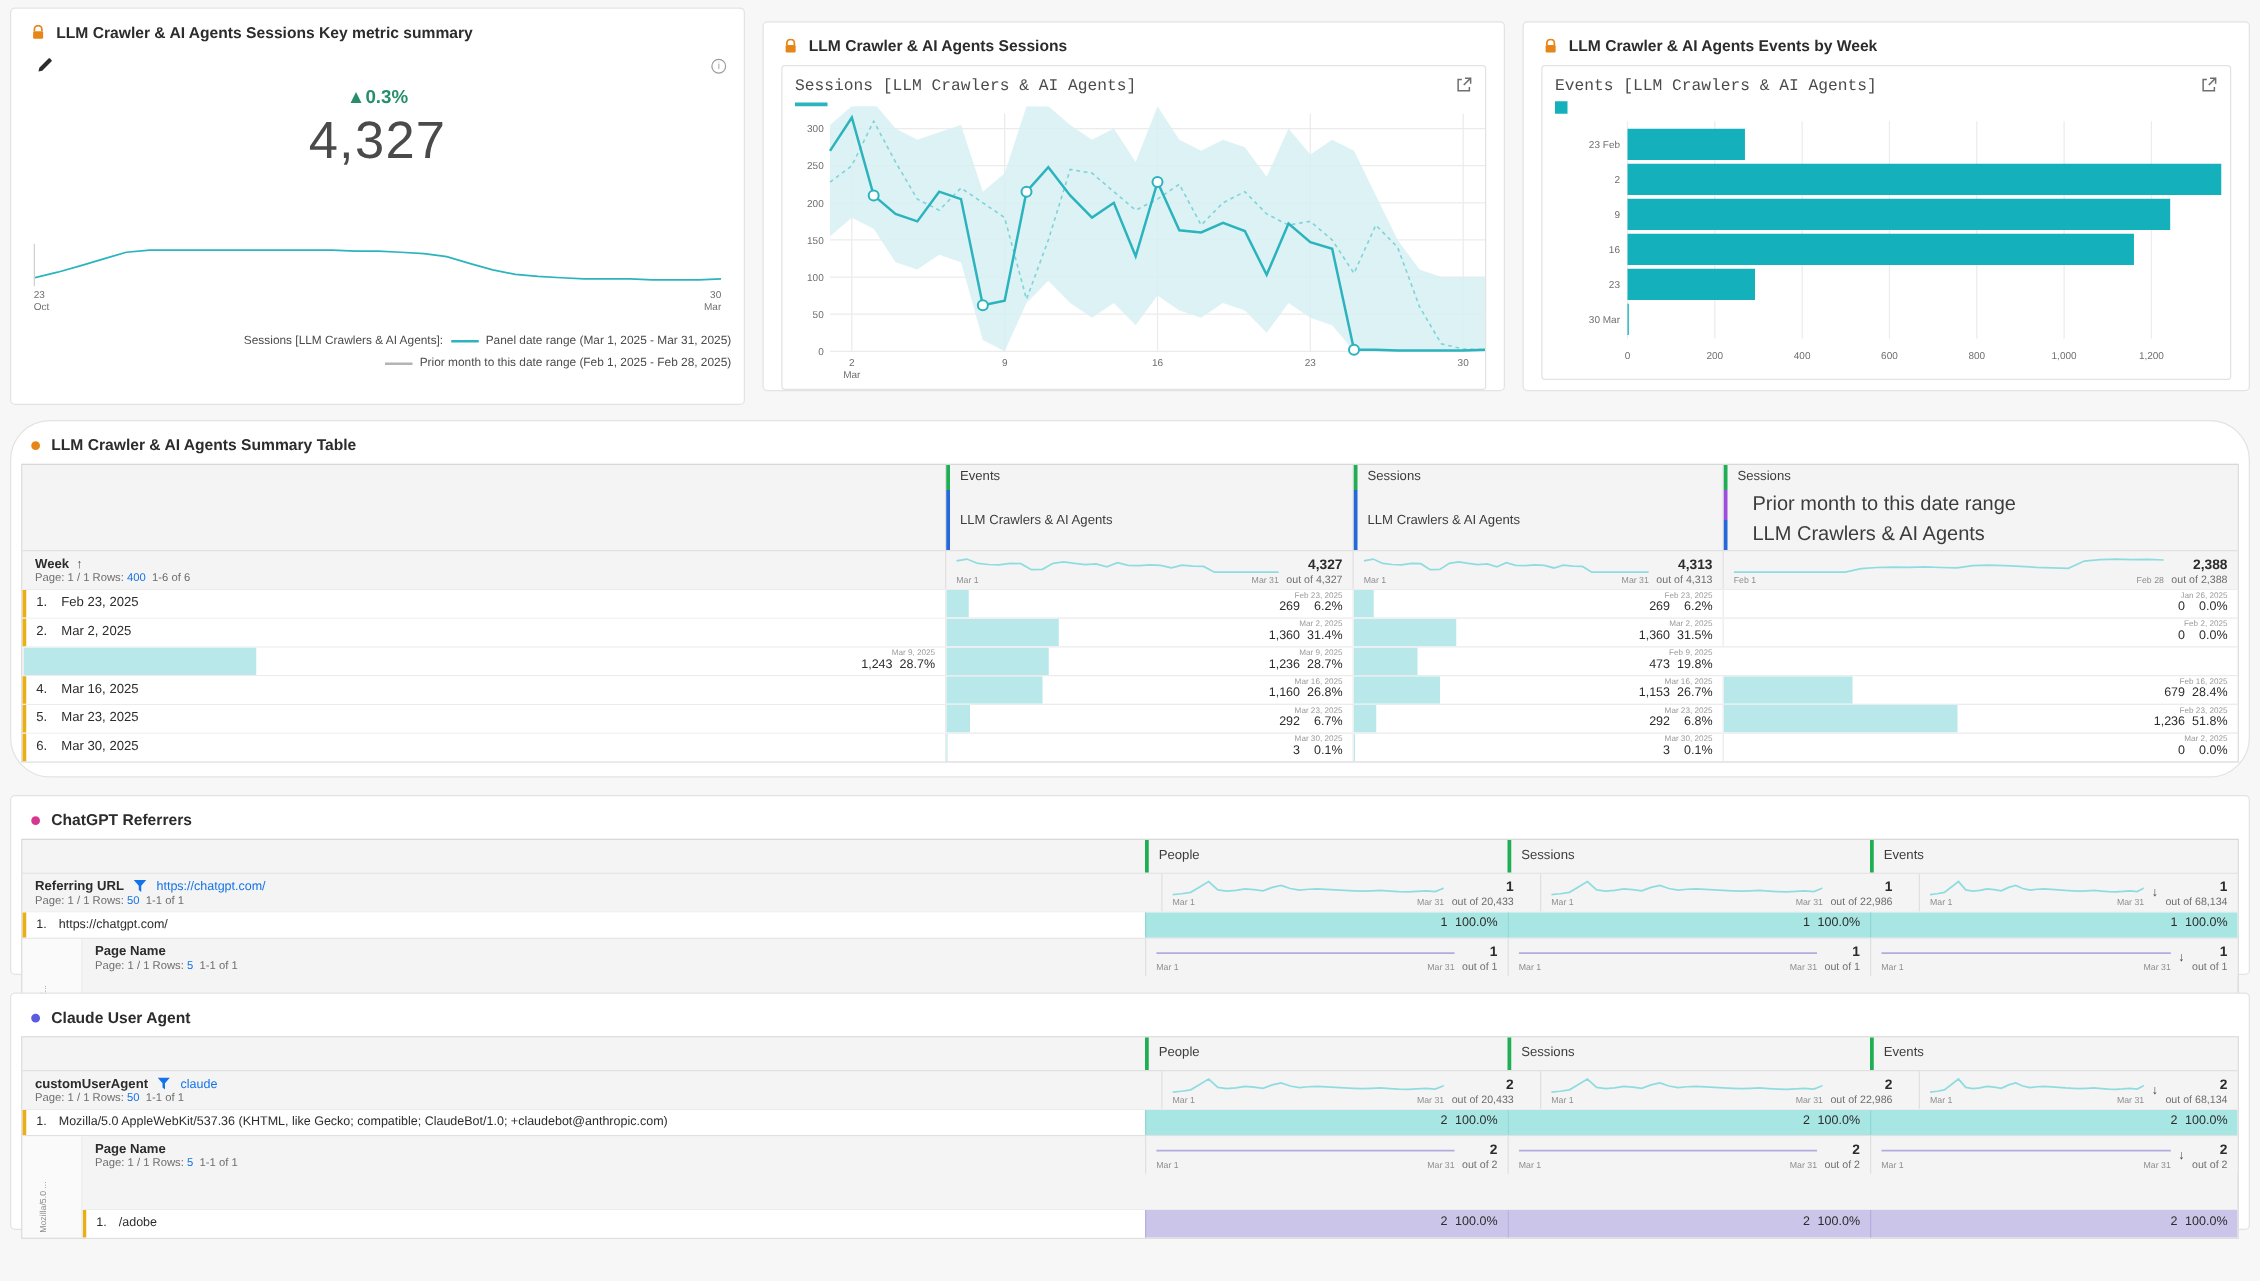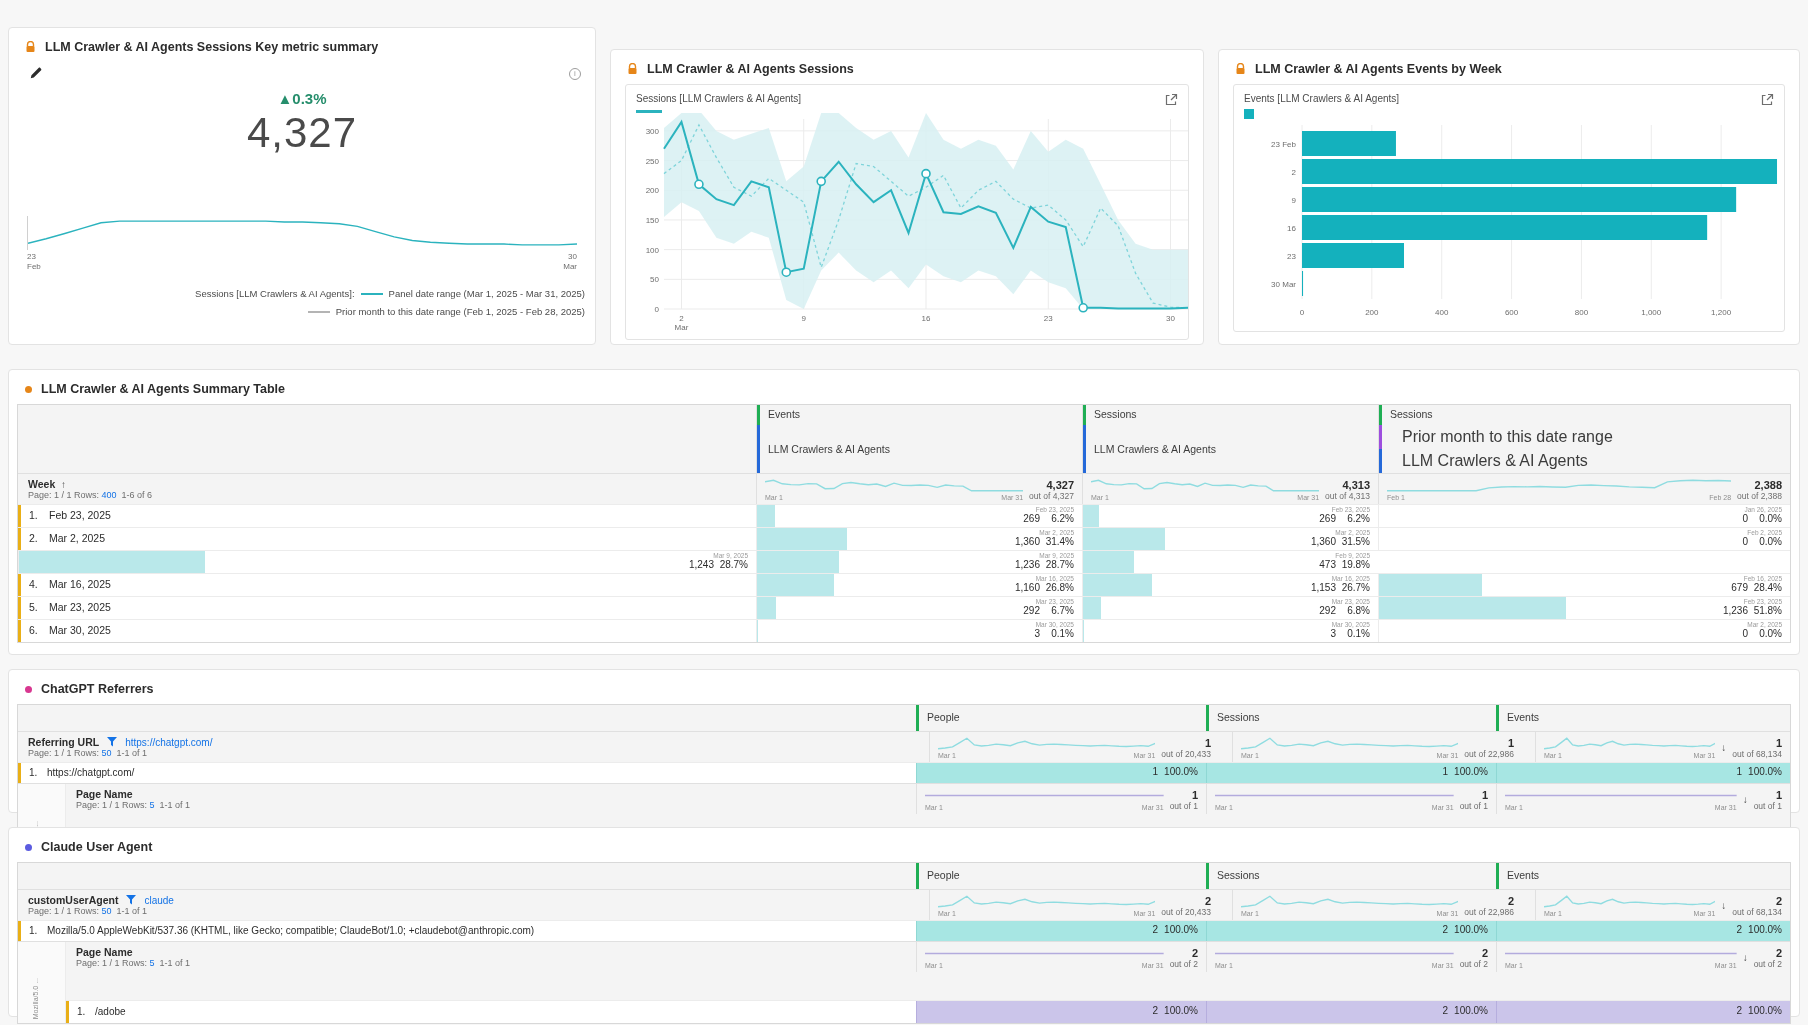--- a/index.html
+++ b/index.html
@@ -1,20 +1,20 @@
 <!DOCTYPE html>
 <html><head>
 <meta charset="utf-8">
 <style>
   * { box-sizing: border-box; margin: 0; padding: 0; }
   html,body { background:#f7f7f7; }
   body { font-family:"Liberation Sans","DejaVu Sans",sans-serif; color:#2c2c2c; }
   .page { width:1808px; height:1025px; padding:6px 8px; background:#f7f7f7; overflow:hidden; }
   .card { background:#fff; border:1px solid #e3e3e3; border-radius:4px; position:relative; }
-  .top-row { display:flex; gap:14px; align-items:flex-end;margin-top:21px; }
+  .top-row { display:flex; gap:14px; align-items:center; }
   .ptitle { display:flex; align-items:center; gap:9px; padding:12px 14px 8px 16px; }
   .ptitle .t { font-size:12.5px; font-weight:bold; color:#2c2c2c; }
   .dot { width:7px; height:7px; border-radius:50%; display:inline-block; }
 
   
   #panel-key { width:588px; height:318px; }
   .pencil { position:absolute; left:20px; top:38px; }
   .info-circ { position:absolute; right:14px; top:40px; width:12px; height:12px; border:1px solid #9d9d9d; border-radius:50%; color:#9d9d9d; font-size:8px; line-height:10px; text-align:center; }
   .delta { text-align:center; margin-top:28px; font-size:15px; font-weight:bold; color:#268e6c; }
   .bigval { text-align:center; font-size:42px; font-weight:normal; color:#4a4a4a; letter-spacing:1px; margin-top:2px; }
@@ -24,21 +24,21 @@
   .ax-end { position:absolute; right:18px; top:224px; font-size:8px; color:#6e6e6e; line-height:10px; text-align:right; }
   .keylegend { position:absolute; right:10px; top:260px; font-size:9.5px; color:#4b4b4b; text-align:right; }
   .keylegend .row { display:flex; align-items:center; justify-content:flex-end; gap:6px; margin-bottom:7px; }
   .lswatch { display:inline-block; width:22px; height:0; border-top:2px solid #2bb3be; }
   .lswatch.gray { border-top:2px solid #b4b4b4; }
 
   
   #panel-line { width:594px; height:296px; }
   #panel-bar { width:582px; height:296px; }
   .chartbox { margin:0 14px 12px 14px; border:1px solid #e3e3e3; border-radius:3px; padding:8px 10px 4px 10px; position:relative; }
-  .chartbox .clabel { font-size:10px; color:#4b4b4b; }
+  .chartbox .clabel { font-size:13px; color:#4b4b4b;font-family:Liberation Mono, monospace; }
   .tealline { width:26px; height:0; border-top:3px solid #2bb3be; margin-top:6px; }
   .tealsq { width:10px; height:10px; background:#14b1bd; margin-top:5px; }
   .exporticon { position:absolute; right:10px; top:8px; cursor:pointer; }
   .bigchart { display:block; }
 
   
   .twrap { margin:0 8px 10px 8px; border:1px solid #d8d8d8; background:#f4f4f4; }
   .greenbar { border-left:3px solid #1fae54; }
   .bluebar { border-left:3px solid #2569d9; }
   .purplebar { border-left:3px solid #9d4ede; }
@@ -50,21 +50,21 @@
   .totcell { display:flex; align-items:center; gap:6px; padding:3px 8px 2px 8px; border-left:1px solid #e0e0e0; }
   .sparkblock { flex:1; min-width:0; }
   .sparkblock svg { width:100%; height:15px; display:block; }
   .sparklabels { display:flex; justify-content:space-between; font-size:7px; color:#8e8e8e; margin-top:1px; }
   .totnums { text-align:right; white-space:nowrap; }
   .totnums .v { font-size:11px; font-weight:bold; color:#2c2c2c; line-height:12px; }
   .totnums .o { font-size:8.5px; color:#6e6e6e; line-height:10px; }
   .downarr { font-size:10px; color:#4b4b4b; }
 
   
-  #panel-summary { width:1792px; height:286px; margin-top:24px; }
+  #panel-summary { width:1792px; height:286px; margin-top:12px;border-radius:32px; }
   .sgrid { display:grid; grid-template-columns:738px 326px 296px 1fr; }
   .shead .mcell { background:#f4f4f4; font-size:10.5px; color:#3c3c3c; padding:3px 8px; height:20px; }
   .shead .scell { background:#f4f4f4; font-size:10.5px; color:#3c3c3c; padding:0 8px; height:48px; display:flex; align-items:center; }
   .shead .pcell { background:#f4f4f4; font-size:16px; color:#3c3c3c; padding:0 20px; height:24px; display:flex; align-items:center; }
   .sgroup { border-left:1px solid #e0e0e0; }
   .stots { border-top:1px solid #e0e0e0; background:#f4f4f4; }
   .stots .dimtot { padding:4px 10px; }
   .stots .dimtot .l1 { font-size:10.5px; font-weight:bold; }
   .srow { background:#fff; border-top:1px solid #ececec; height:23px; }
   .srow .dcell { font-size:10.5px; color:#2c2c2c; padding-left:8px; line-height:21px; background:#fff; }
@@ -129,21 +129,21 @@
       <div class="bigval">4,327</div>
       <div class="keyspark">
         <span style="display:block;width:100%;height:100%;">
             <svg viewBox="0 0 100 20" preserveAspectRatio="none" style="width: 100%; height: 100%; display: block;">
               <polyline points="0.0,16.0 3.3,13.4 6.7,10.3 10.0,7.1 13.3,4.0 16.7,3.0 20.0,3.0 23.3,3.0 26.7,3.0 30.0,3.0 33.3,3.0 36.7,3.0 40.0,3.0 43.3,3.0 46.7,3.5 50.0,3.5 53.3,4.0 56.7,4.6 60.0,6.1 63.3,9.2 66.7,12.3 70.0,14.4 73.3,15.4 76.7,16.0 80.0,16.5 83.3,16.5 86.7,16.5 90.0,17.0 93.3,17.0 96.7,17.0 100.0,16.5" fill="none" stroke="#2bb3be" stroke-width="1.4" vector-effect="non-scaling-stroke"></polyline>
             </svg>
           </span>
       </div>
       <div class="ax-start">
         <div>23</div>
-          <div>Feb</div>
+          <div>Oct</div>
       </div>
       <div class="ax-end">
         <div>30</div>
           <div>Mar</div>
       </div>
       <div class="keylegend">
         <div class="row">
           <span>Sessions [LLM Crawlers &amp; AI Agents]:</span>
           <span class="lswatch"></span>
           <span>Panel date range (Mar 1, 2025 - Mar 31, 2025)</span>

